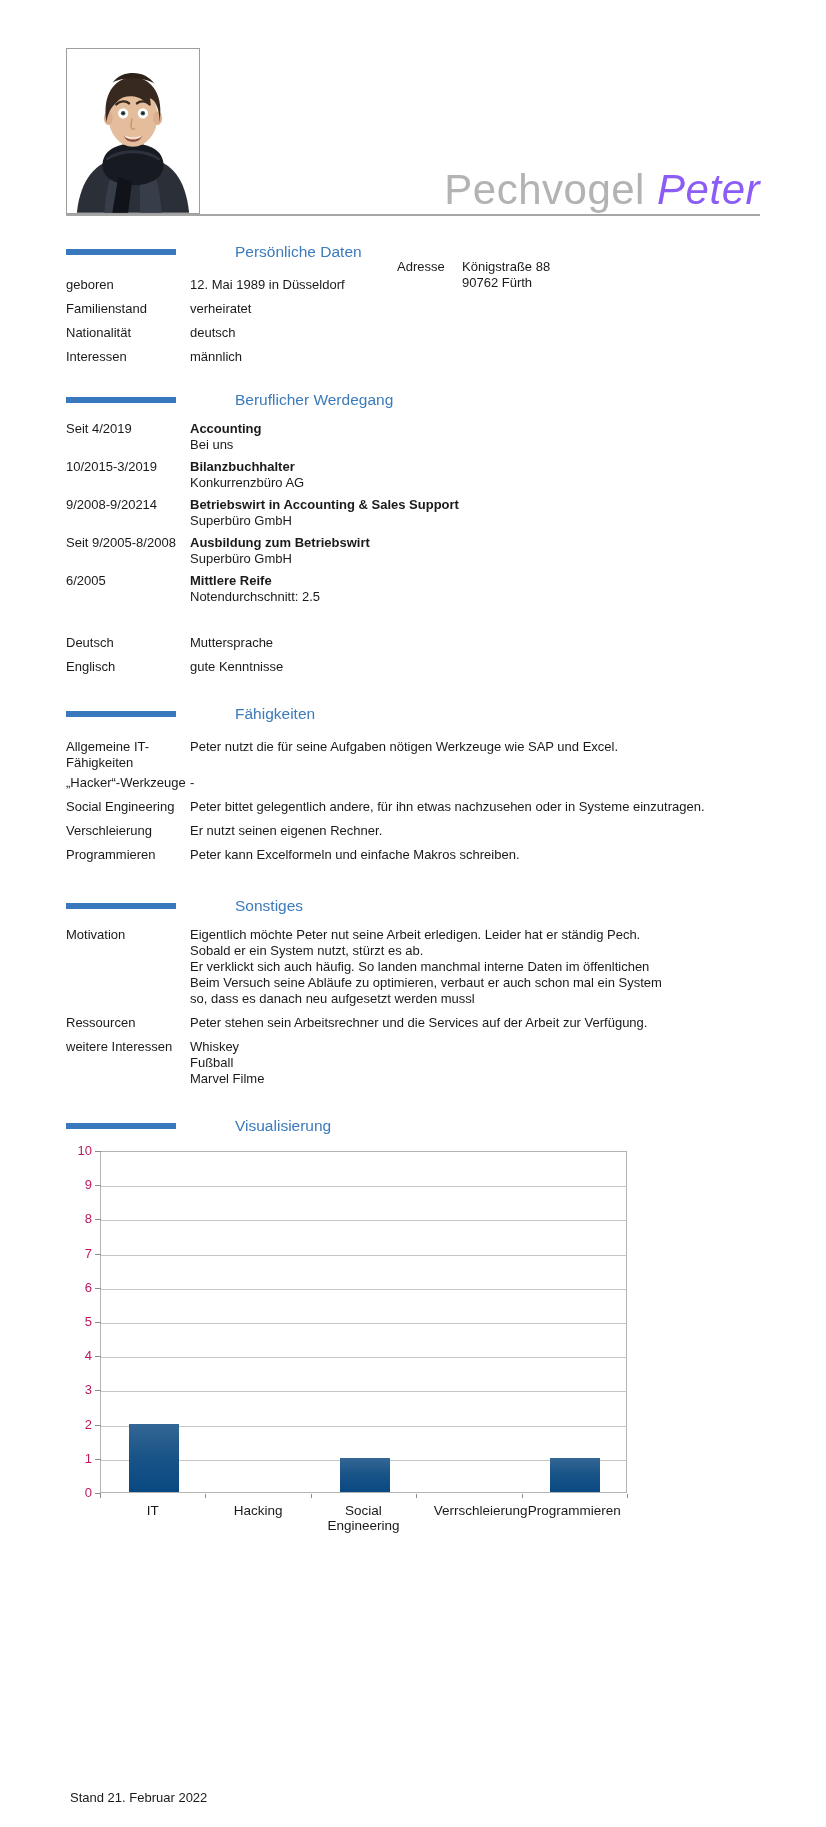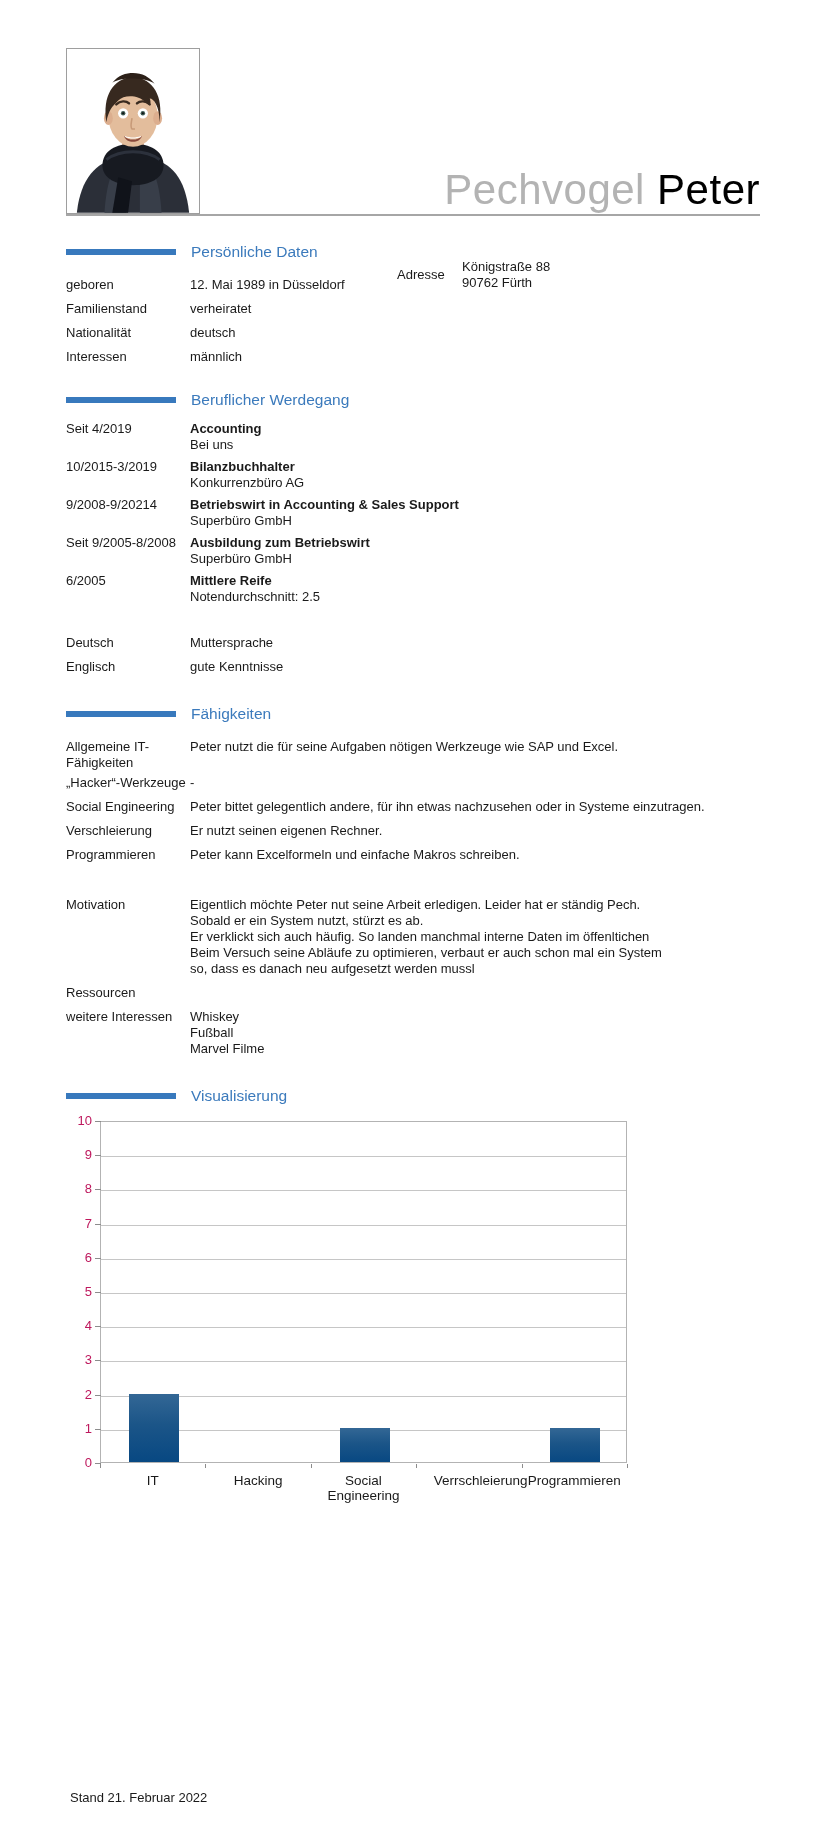--- a/index.html
+++ b/index.html
@@ -8,46 +8,46 @@
   .page { position:relative; width:826px; height:1827px; margin:0 auto; background:#fff; overflow:hidden; }
 
   
   .header { position:relative; height:216px; }
   .photo-frame { position:absolute; left:66px; top:48px; width:134px; height:166px;
                  border:1px solid #9e9e9e; background:#fff; overflow:hidden; }
   .photo-frame svg { display:block; width:100%; height:100%; }
   .name { position:absolute; right:66px; bottom:5px; font-size:42px; line-height:1;
           letter-spacing:0.5px; white-space:nowrap; }
   .name-last { color:#b3b3b3; }
-  .name-first { color:#000000; }
+  .name-first { color:#8b5cf6;font-style:italic; }
   .header-rule { position:absolute; left:66px; right:66px; bottom:0; height:2px; background:#a6a6a6; }
 
   
   .content { padding:0 66px; font-size:13px; }
-  .sec-head { display:flex; align-items:center; }
+  .sec-head { display:flex; align-items:center;gap:44px; }
   .sec-bar { width:110px; height:6px; background:#3879bd; margin-right:15px; flex:0 0 auto; }
   .sec-title { font-size:15.5px; font-weight:400; color:#3b7abc; }
 
   .mt-person { margin-top:27px; }
   .mt-career { margin-top:22px; }
   .mt-lang   { margin-top:26px; }
   .mt-skill  { margin-top:26px; }
   .mt-misc   { margin-top:30px; }
   .mt-visual { margin-top:30px; }
 
   section { position:relative; }
   .rows { margin-top:12px; }
 
   
   .p-row { display:flex; min-height:24px; }
   .p-row > .cell-label { width:124px; flex:0 0 auto; padding-top:4px; line-height:16px; }
   .p-row > .cell-value { flex:1 1 auto; padding-top:4px; line-height:16px; max-width:545px; }
 
   
-  .address { position:absolute; left:331px; top:16px; display:flex; line-height:16px;align-items:center; }
+  .address { position:absolute; left:331px; top:16px; display:flex; line-height:16px; }
   .address .addr-label { width:65px; flex:0 0 auto; }
 
   
   .c-row { display:flex; margin-bottom:6px; }
   .c-row > .cell-label { width:124px; flex:0 0 auto; line-height:16px; padding-top:0; }
   .c-right { line-height:16px; }
   .c-role { font-weight:bold; }
 
   
   .m-row { display:flex; margin-bottom:8px; }
@@ -232,33 +232,40 @@
             <div class="cell-value">Er nutzt seinen eigenen Rechner.</div>
           </div>
           <div class="p-row">
             <div class="cell-label">Programmieren</div>
             <div class="cell-value">Peter kann Excelformeln und einfache Makros schreiben.</div>
           </div>
         </div>
     </section>
 
     <section class="mt-misc">
+      <div class="sec-head">
+        <span class="sec-bar"></span>
+        <h2 class="sec-title">Sonstiges</h2>
+      </div>
       <div class="rows" id="misc-rows">
           <div class="m-row">
             <div class="cell-label">Motivation</div>
             <div class="m-lines">
               <div class="m-line">Eigentlich möchte Peter nut seine Arbeit erledigen. Leider hat er ständig Pech.</div>
               <div class="m-line">Sobald er ein System nutzt, stürzt es ab.</div>
               <div class="m-line">Er verklickt sich auch häufig. So landen manchmal interne Daten im öffenltichen</div>
               <div class="m-line">Beim Versuch seine Abläufe zu optimieren, verbaut er auch schon mal ein System</div>
               <div class="m-line">so, dass es danach neu aufgesetzt werden mussl</div>
             </div>
           </div>
           <div class="m-row">
             <div class="cell-label">Ressourcen</div>
+            <div class="m-lines">
+              <div class="m-line">Peter stehen sein Arbeitsrechner und die Services auf der Arbeit zur Verfügung.</div>
+            </div>
           </div>
           <div class="m-row">
             <div class="cell-label">weitere Interessen</div>
             <div class="m-lines">
               <div class="m-line">Whiskey</div>
               <div class="m-line">Fußball</div>
               <div class="m-line">Marvel Filme</div>
             </div>
           </div>
         </div>

